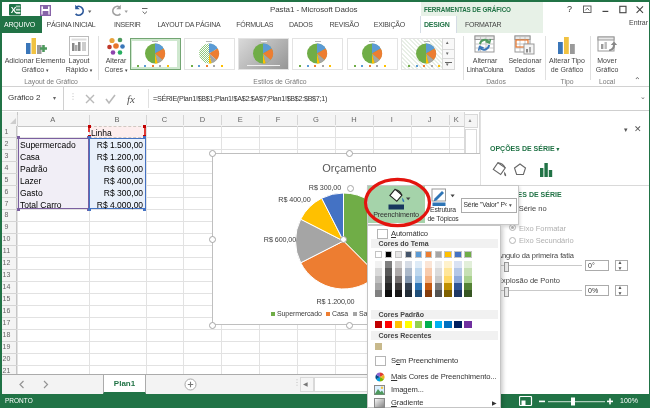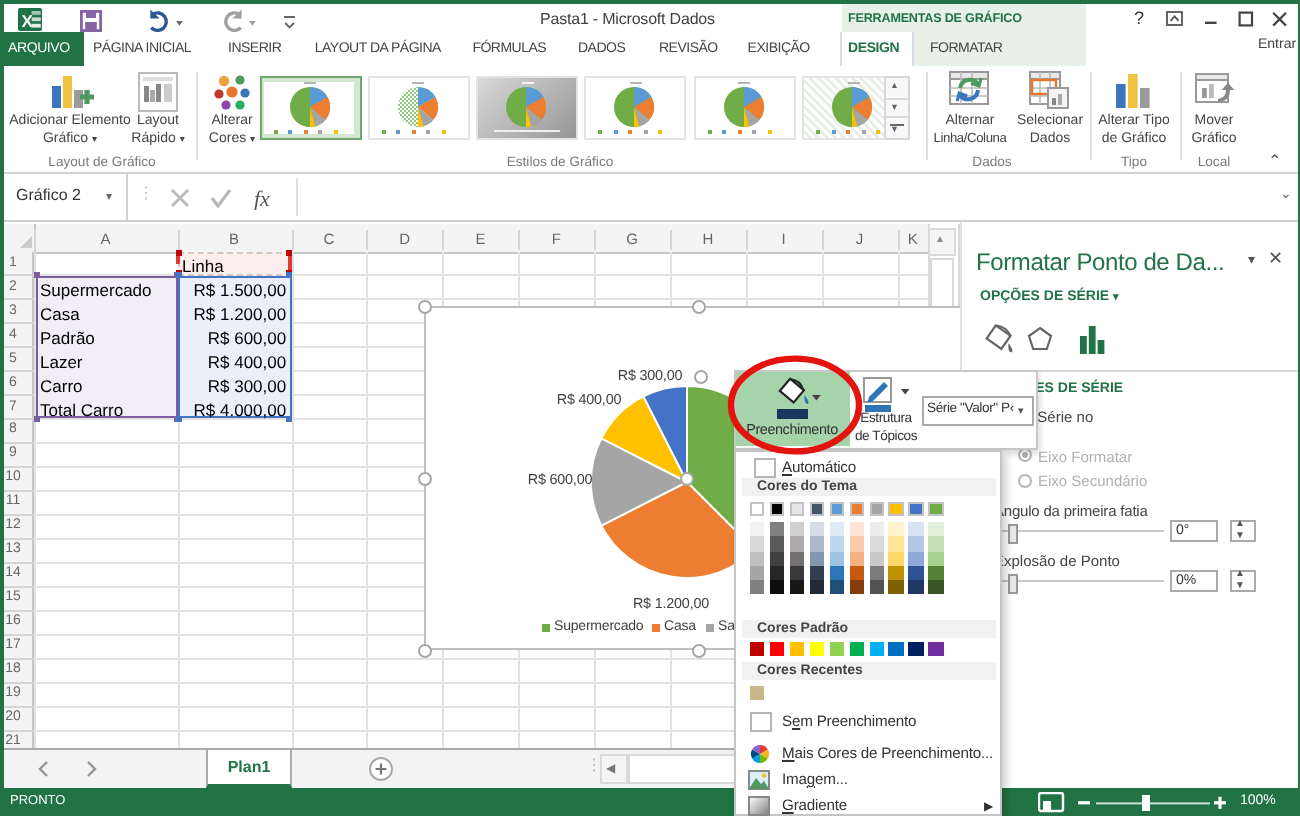--- a/index.html
+++ b/index.html
@@ -291,20 +291,21 @@
 <div class="abs" style="left:0;top:87px;width:63px;height:23px;border-right:1px solid #d0d0d0;"></div>
 <div class="tx" style="left:8px;top:93px;font-size:8px;color:#333;">Gráfico 2</div>
 <div class="tx" style="left:53px;top:94px;font-size:6px;color:#666;">▾</div>
 <div class="tx" style="left:69px;top:92px;font-size:8px;color:#bbb;">⋮</div>
 <svg class="abs" style="left:84px;top:93px;" width="60" height="12" viewBox="0 0 60 12">
   <path d="M2 2 l8 8 M10 2 l-8 8" stroke="#b9b9b9" stroke-width="1.4"></path>
   <path d="M22 6 l3 4 l6 -8" fill="none" stroke="#b9b9b9" stroke-width="1.6"></path>
   <text x="43" y="10" font-size="11" font-style="italic" font-family="Liberation Serif" fill="#555">fx</text>
 </svg>
 <div class="abs" style="left:148px;top:89px;width:1px;height:19px;background:#e0e0e0;"></div>
+<div class="tx" style="left:153px;top:94px;font-size:7.2px;letter-spacing:-0.3px;color:#333;">=SÉRIE(Plan1!$B$1;Plan1!$A$2:$A$7;Plan1!$B$2:$B$7;1)</div>
 <div class="tx" style="left:640px;top:93px;font-size:7px;color:#666;">⌄</div>
 
 <div class="abs" id="sheet" style="left:0;top:111px;width:478px;height:264px;background:#fff;"></div>
 <div class="abs" style="left:0;top:112px;width:464px;height:13.5px;background:#f4f4f4;border-bottom:1px solid #c6c6c6;"></div>
     <div class="abs" style="left:0;top:112px;width:17px;height:13.5px;background:#f4f4f4;border-right:1px solid #c6c6c6;"></div>
     <svg class="abs" style="left:10px;top:118px;" width="7" height="7">
       <path d="M6 0 L6 6 L0 6 Z" fill="#cdcdcd"></path>
     </svg>
     <div class="tx" style="left:17px;top:114.5px;width:71.6px;text-align:center;font-size:7.5px;color:#666;">A</div>
     <div class="abs" style="left:17px;top:115px;width:1px;height:10px;background:#d5d5d5;"></div>
@@ -424,31 +425,32 @@
     <div class="abs" style="left:143px;top:207.8px;width:3px;height:3px;background:#4472c4;"></div>
 <div class="tx" style="left:91px;top:127.7px;font-size:8.5px;color:#000;">Linha</div>
     <div class="tx" style="left:20px;top:139.67px;font-size:8.5px;color:#000;">Supermercado</div>
     <div class="tx" style="left:88.6px;top:139.67px;width:54.5px;text-align:right;font-size:8.5px;color:#000;">R$ 1.500,00</div>
     <div class="tx" style="left:20px;top:151.64px;font-size:8.5px;color:#000;">Casa</div>
     <div class="tx" style="left:88.6px;top:151.64px;width:54.5px;text-align:right;font-size:8.5px;color:#000;">R$ 1.200,00</div>
     <div class="tx" style="left:20px;top:163.60999999999999px;font-size:8.5px;color:#000;">Padrão</div>
     <div class="tx" style="left:88.6px;top:163.60999999999999px;width:54.5px;text-align:right;font-size:8.5px;color:#000;">R$ 600,00</div>
     <div class="tx" style="left:20px;top:175.57999999999998px;font-size:8.5px;color:#000;">Lazer</div>
     <div class="tx" style="left:88.6px;top:175.57999999999998px;width:54.5px;text-align:right;font-size:8.5px;color:#000;">R$ 400,00</div>
-    <div class="tx" style="left:20px;top:187.54999999999998px;font-size:8.5px;color:#000;">Carro</div>
+    <div class="tx" style="left:20px;top:187.54999999999998px;font-size:8.5px;color:#000;">Gasto</div>
     <div class="tx" style="left:88.6px;top:187.54999999999998px;width:54.5px;text-align:right;font-size:8.5px;color:#000;">R$ 300,00</div>
     <div class="tx" style="left:20px;top:199.51999999999998px;font-size:8.5px;color:#000;">Total Carro</div>
     <div class="tx" style="left:88.6px;top:199.51999999999998px;width:54.5px;text-align:right;font-size:8.5px;color:#000;">R$ 4.000,00</div>
 
 <div class="abs" style="left:464px;top:112px;width:14px;height:262px;background:#fff;border-left:1px solid #d9d9d9;border-right:1px solid #d9d9d9;"></div>
 <div class="abs" style="left:464px;top:113.5px;width:14px;height:14px;background:#f5f5f5;border:1px solid #d9d9d9;box-sizing:border-box;"></div>
 <div class="tx" style="left:467.5px;top:116.5px;font-size:5px;color:#888;">▲</div>
 <div class="abs" style="left:465px;top:129px;width:12px;height:38px;background:#fff;border:1px solid #dadada;box-sizing:border-box;"></div>
 
 <div class="abs" style="left:212px;top:153px;width:275px;height:172px;background:#fff;border:1px solid #bfbfbf;box-sizing:border-box;"></div>
+    <div class="tx" style="left:212px;top:161.5px;width:275px;text-align:center;font-size:11px;color:#595959;">Orçamento</div>
     <svg class="abs" style="left:212px;top:153px;" width="275" height="172" viewBox="212 153 275 172">
       <path d="M343.5 241 L343.5 193.0 A48 48 0 0 1 377.4 274.9 Z" fill="#70ad47" stroke="#fff" stroke-width="1"></path>
       <path d="M343.5 241 L377.4 274.9 A48 48 0 0 1 300.7 262.8 Z" fill="#ed7d31" stroke="#fff" stroke-width="1"></path>
       <path d="M343.5 241 L300.7 262.8 A48 48 0 0 1 300.7 219.2 Z" fill="#a5a5a5" stroke="#fff" stroke-width="1"></path>
       <path d="M343.5 241 L300.7 219.2 A48 48 0 0 1 321.7 198.2 Z" fill="#ffc000" stroke="#fff" stroke-width="1"></path>
       <path d="M343.5 241 L321.7 198.2 A48 48 0 0 1 343.5 193.0 Z" fill="#4472c4" stroke="#fff" stroke-width="1"></path>
  <circle cx="350.5" cy="188.5" r="3" fill="#fff" stroke="#a6a6a6"></circle>
  <circle cx="343.5" cy="239.5" r="3" fill="#fff" stroke="#a6a6a6"></circle>
 </svg>
     <div class="tx" style="left:295px;top:182.5px;width:60px;text-align:center;font-size:7.2px;letter-spacing:-0.1px;color:#404040;">R$ 300,00</div>
@@ -461,21 +463,20 @@
     <div class="tx" style="left:332px;top:310px;font-size:7px;letter-spacing:-0.1px;color:#404040;">Casa</div>
     <div class="abs" style="left:352.5px;top:311.5px;width:4px;height:4px;background:#a5a5a5;"></div>
     <div class="tx" style="left:359px;top:310px;font-size:7px;letter-spacing:-0.1px;color:#404040;">Saúd</div>
     <div class="abs" style="left:208.5px;top:149.5px;width:7px;height:7px;border-radius:50%;background:#fff;border:1px solid #a6a6a6;box-sizing:border-box;"></div>
     <div class="abs" style="left:346px;top:149.5px;width:7px;height:7px;border-radius:50%;background:#fff;border:1px solid #a6a6a6;box-sizing:border-box;"></div>
     <div class="abs" style="left:208.5px;top:235.5px;width:7px;height:7px;border-radius:50%;background:#fff;border:1px solid #a6a6a6;box-sizing:border-box;"></div>
     <div class="abs" style="left:208.5px;top:321.5px;width:7px;height:7px;border-radius:50%;background:#fff;border:1px solid #a6a6a6;box-sizing:border-box;"></div>
     <div class="abs" style="left:346px;top:321.5px;width:7px;height:7px;border-radius:50%;background:#fff;border:1px solid #a6a6a6;box-sizing:border-box;"></div>
 
 <div class="abs" style="left:480px;top:111px;width:170px;height:283px;background:#fff;border-left:1px solid #e1e1e1;"></div>
-    <div class="tx" style="left:488px;top:124px;font-size:12px;letter-spacing:-0.2px;color:#217346;">Formatar Ponto de Da...</div>
     <div class="tx" style="left:624px;top:126px;font-size:7px;color:#555;">▾</div>
     <div class="tx" style="left:634px;top:124px;font-size:9px;color:#555;">✕</div>
     <div class="tx" style="left:490px;top:145px;font-size:7px;font-weight:bold;color:#217346;">OPÇÕES DE SÉRIE <span style="font-size:5.5px;">▾</span></div>
     <svg class="abs" style="left:492px;top:162px;" width="65" height="16" viewBox="0 0 65 16">
   <g transform="rotate(35 7 7)">
         <rect x="2.5" y="2.5" width="9" height="8" fill="none" stroke="#666" stroke-width="1.1"></rect>
         <path d="M2.5 2.5 q4.5 -2.6 9 0" fill="none" stroke="#666" stroke-width="1"></path>
       </g>
   <path d="M12.2 9.5 q2.6 3.4 1.8 4.6 q-2.2 0.6 -1.8 -4.6" fill="#666"></path>
   <path d="M28 2 l5.5 4 l-2.1 6.5 l-6.8 0 L22.5 6 Z" fill="none" stroke="#666" stroke-width="1.1"></path>

